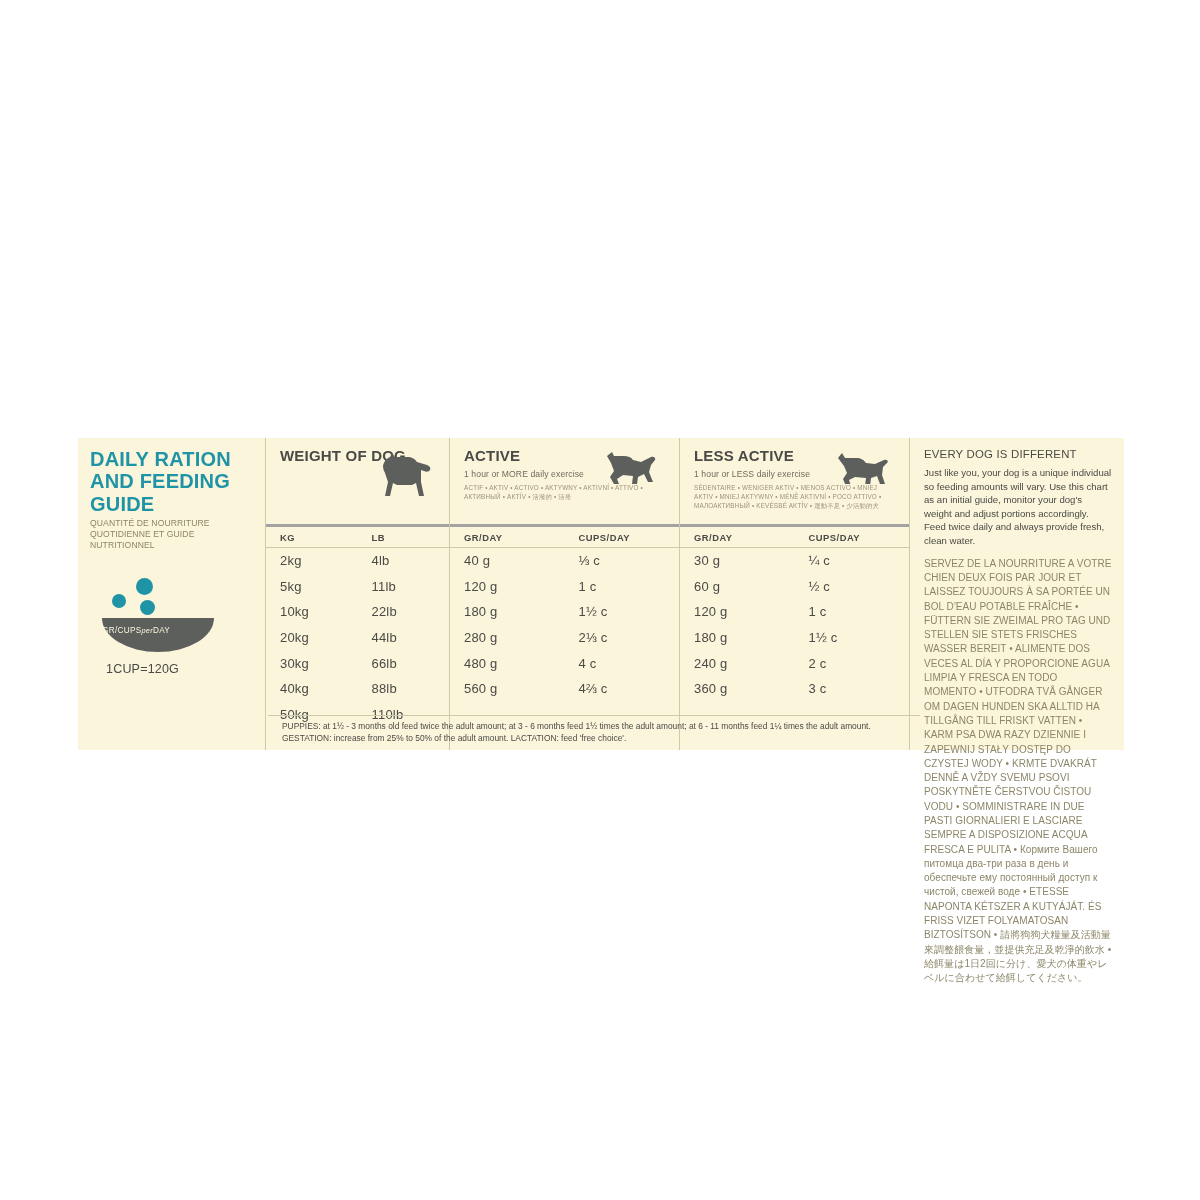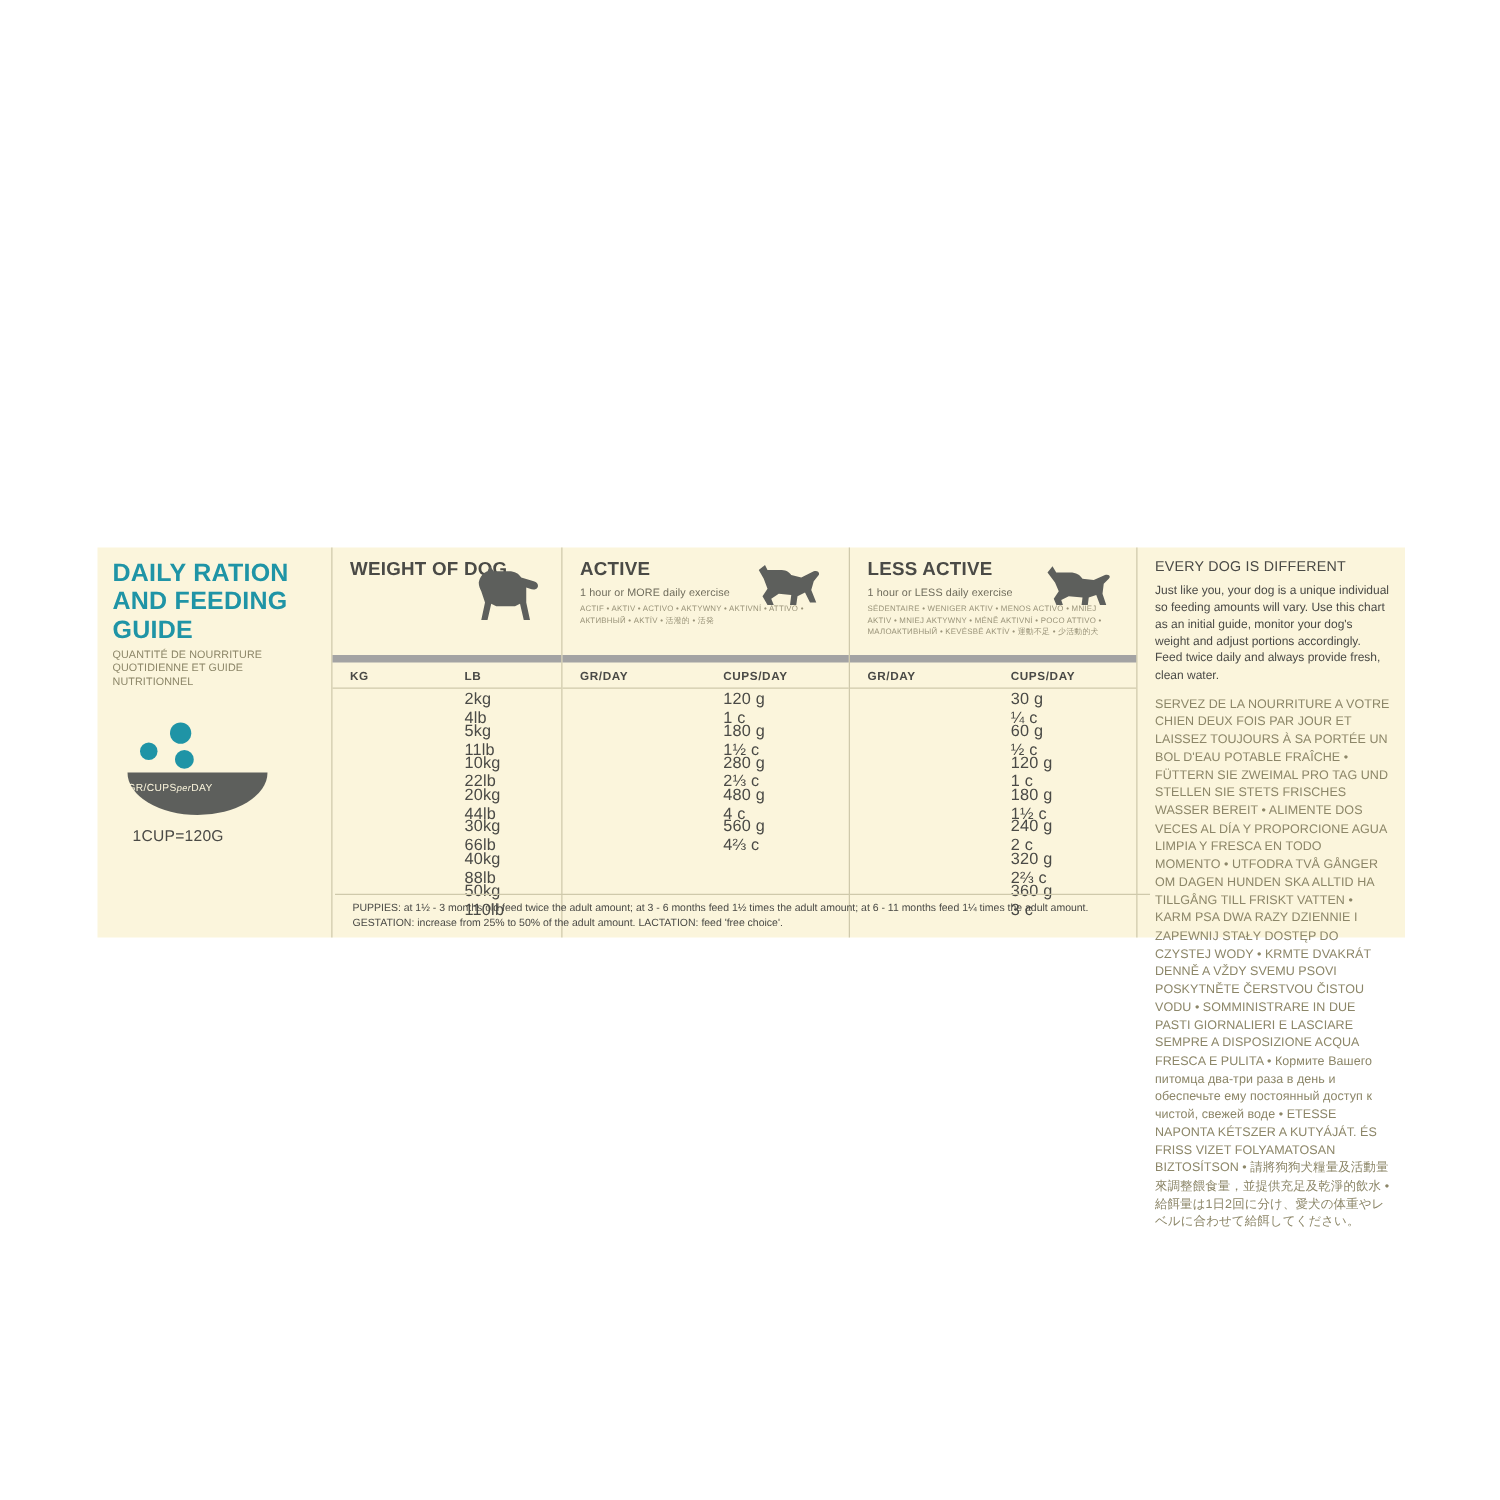--- a/index.html
+++ b/index.html
@@ -140,41 +140,40 @@
     position: absolute;
     right: 12px;
     top: 14px;
     width: 62px;
     height: 48px;
   }
   .dog-icon.run { top: 12px; right: 14px; width: 60px; height: 34px; }
 
   .subhead-row {
     display: flex;
-    border-top: 6px solid #a3a3a3;
+    border-top: 3px solid #a3a3a3;
     border-bottom: 1px solid #cfc9ab;
     height: 20px;
     align-items: center;
   }
   .subhead {
     color: #4a4a46;
     font-size: 9.4px;
     font-weight: bold;
     letter-spacing: .5px;
     padding-left: 14px;
     box-sizing: border-box;
   }
   .c-50 { width: 50%; }
 
   .rows { }
   .row {
     display: flex;
     height: 25.6px;
-    align-items: flex-end;
-    flex-direction: column;
+    align-items: center;
   }
   .cell {
     font-size: 13px;
     color: #4a4a46;
     padding-left: 14px;
     box-sizing: border-box;
     width: 50%;
     letter-spacing: .2px;
   }
 
@@ -286,20 +285,24 @@
         <svg class="dog-icon run" viewBox="0 0 60 34">
           <path fill="#5d5f5c" d="M2 6l5-4 2 4h10c4 0 7 1 9 4l8 2 10-5c3-1 5 1 4 3l-4 5-2 7 4 10h-5l-4-8-6 3-1 7h-5l1-8-10-1-6 4 2 5h-5l-4-7 4-6-3-8z"></path>
         </svg>
       </div>
       <div class="subhead-row">
         <div class="subhead c-50">GR/DAY</div>
         <div class="subhead c-50">CUPS/DAY</div>
       </div>
       <div class="rows">
         <div class="row">
+            <div class="cell">40 g</div>
+            <div class="cell">⅓ c</div>
+          </div>
+        <div class="row">
             <div class="cell">120 g</div>
             <div class="cell">1 c</div>
           </div>
         <div class="row">
             <div class="cell">180 g</div>
             <div class="cell">1½ c</div>
           </div>
         <div class="row">
             <div class="cell">280 g</div>
             <div class="cell">2⅓ c</div>
@@ -343,24 +346,20 @@
           </div>
         <div class="row">
             <div class="cell">180 g</div>
             <div class="cell">1½ c</div>
           </div>
         <div class="row">
             <div class="cell">240 g</div>
             <div class="cell">2 c</div>
           </div>
         <div class="row">
-            <div class="cell">320 g</div>
-            <div class="cell">2⅔ c</div>
-          </div>
-        <div class="row">
             <div class="cell">360 g</div>
             <div class="cell">3 c</div>
           </div>
       </div>
     </div>
 
     <div class="col col-note">
       <div class="note-pad">
         <div class="note-title">EVERY DOG IS DIFFERENT</div>
         <div class="note-body">Just like you, your dog is a unique individual so feeding amounts will vary. Use this chart as an initial guide, monitor your dog's weight and adjust portions accordingly. Feed twice daily and always provide fresh, clean water.</div>

